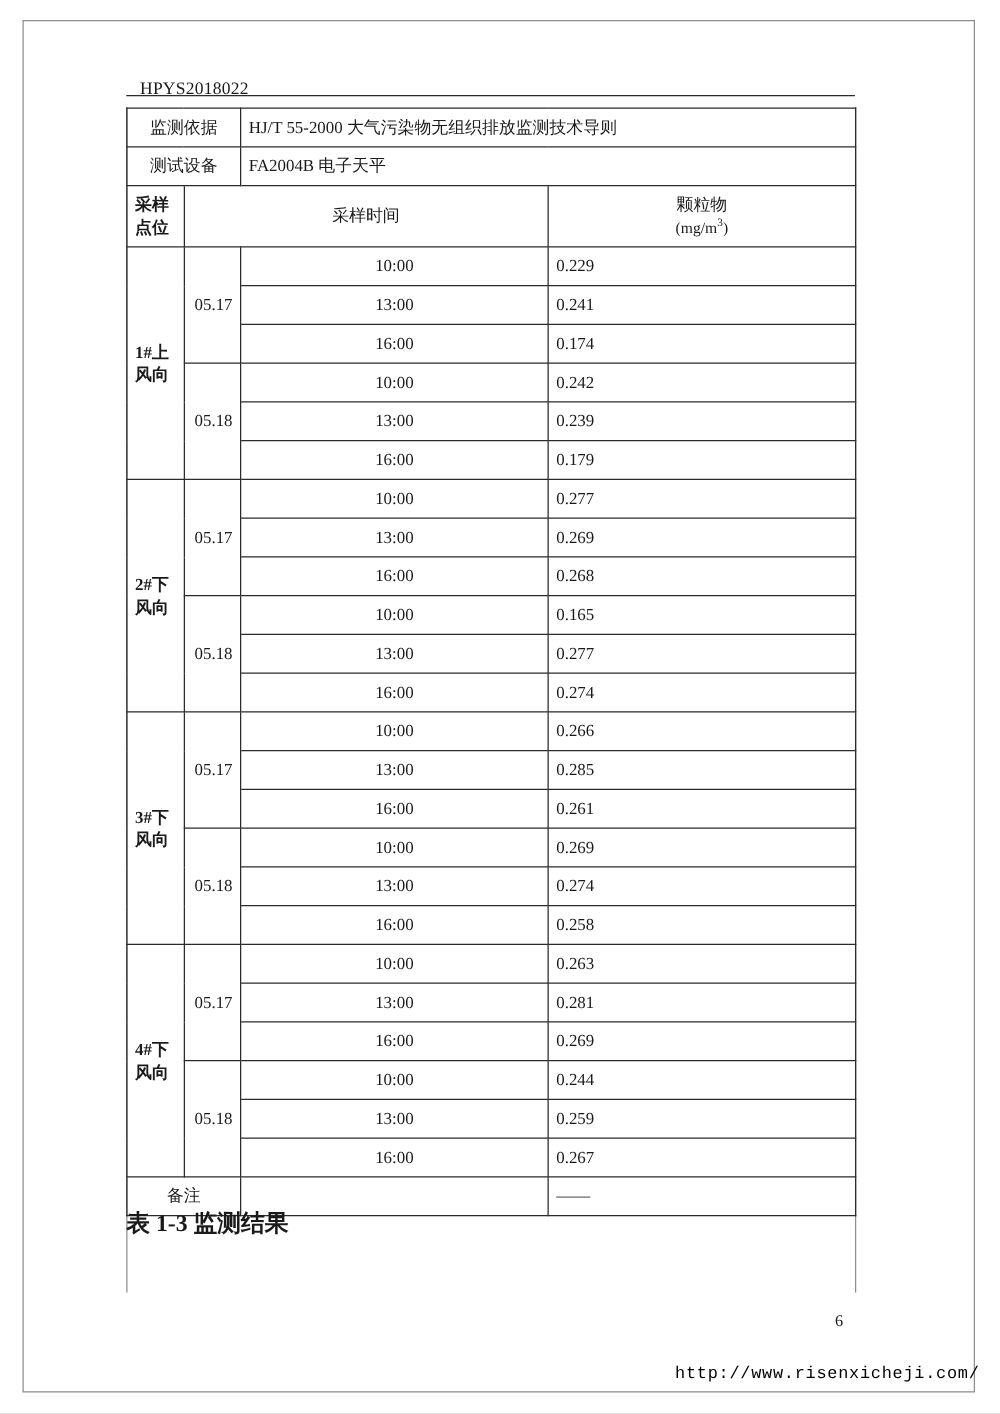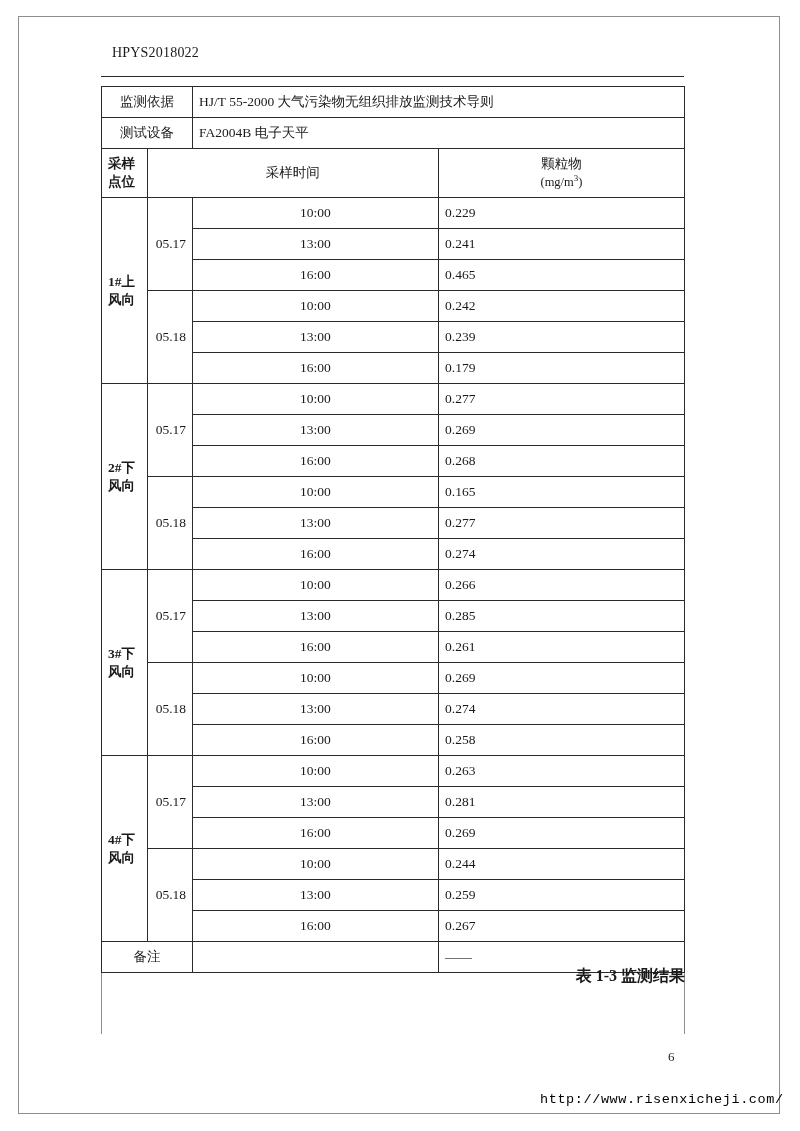--- a/index.html
+++ b/index.html
@@ -23,21 +23,21 @@
     left: 18px;
     top: 16px;
     width: 762px;
     height: 1098px;
     border: 1px solid #8e8e8e;
     box-sizing: border-box;
   }
   .doc-code {
     position: absolute;
     left: 112px;
-    top: 45px;
+    top: 64px;
     font-size: 14px;
     letter-spacing: 0.2px;
     font-family: "Liberation Serif", serif;
   }
   .header-rule {
     position: absolute;
     left: 101px;
     top: 76px;
     width: 583px;
     height: 1px;
@@ -87,22 +87,22 @@
   td.time  { width: 62px; text-align: center; }
   td.res   { }
   .unit { font-size: 12.5px; }
   sup { font-size: 9px; vertical-align: super; }
 
   .table-caption {
     position: absolute;
     left: 101px;
     top: 966px;
     width: 584px;
-    text-align: right;
-    font-size: 16px;
+    text-align: left;
+    font-size: 19px;
     font-weight: bold;
     font-family: "Liberation Serif", serif;
   }
   .page-number {
     position: absolute;
     left: 668px;
     top: 1049px;
     font-size: 13px;
     font-family: "Liberation Serif", serif;
   }
@@ -152,21 +152,21 @@
         <td class="date" rowspan="3">05.17</td>
         <td class="time">10:00</td>
         <td class="res">0.229</td>
       </tr>
       <tr>
         <td class="time">13:00</td>
         <td class="res">0.241</td>
       </tr>
       <tr>
         <td class="time">16:00</td>
-        <td class="res">0.465</td>
+        <td class="res">0.174</td>
       </tr>
       <tr>
         <td class="date" rowspan="3">05.18</td>
         <td class="time">10:00</td>
         <td class="res">0.242</td>
       </tr>
       <tr>
         <td class="time">13:00</td>
         <td class="res">0.239</td>
       </tr>

